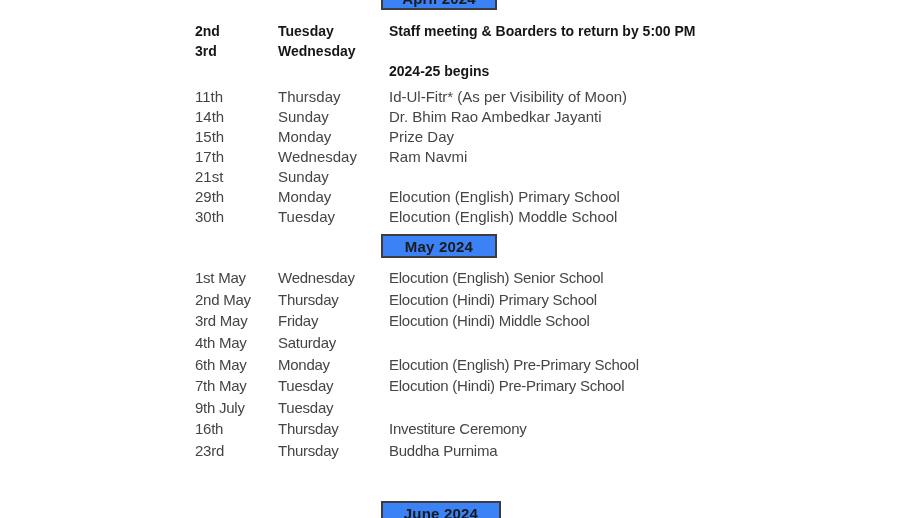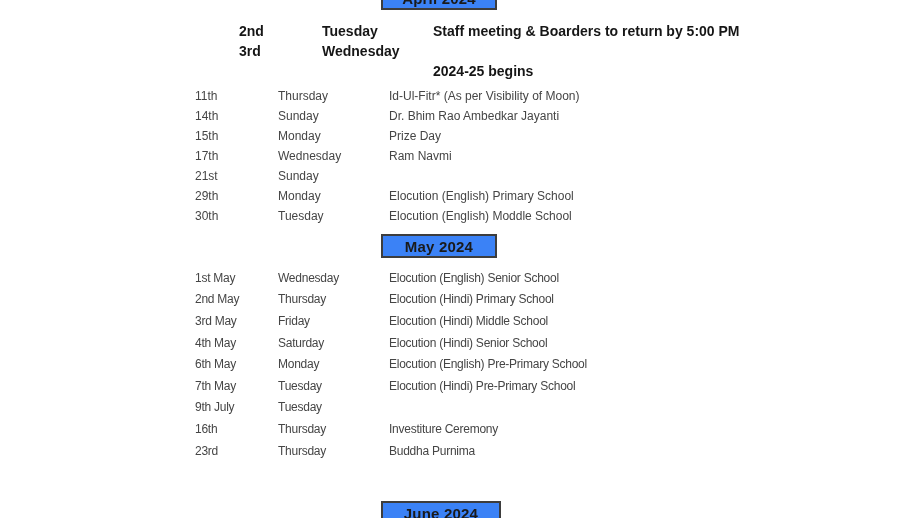--- a/index.html
+++ b/index.html
@@ -28,29 +28,28 @@
   }
   .april-header { top: -14px; }
   .may-header   { top: 234px; }
   .june-header  { top: 501px; width: 116px; }
 
   .cal-table { position: absolute; left: 195px; right: 0; }
   .row {
     display: flex;
     align-items: center;
     height: 20px;
-    font-size: 12px;
+    font-size: 15px;
     color: #454545;
     white-space: nowrap;
   }
   .row.bold {
     font-weight: bold;
     color: #161616;
     font-size: 14px;
-    margin-left: 44px;
   }
   .cell { display: inline-block; }
   .c0 { width: 83px; }
   .c1 { width: 111px; }
   .c2 { flex: 1; }
 
   .april-table { top: 21px; }
   .april-table .row:nth-child(4) { margin-top: 5px; }
 
   .may-table { top: 267px; }
@@ -132,21 +131,20 @@
         <span class="cell c2">Elocution (Hindi) Primary School</span>
       </div>
       <div class="row">
         <span class="cell c0">3rd May</span>
         <span class="cell c1">Friday</span>
         <span class="cell c2">Elocution (Hindi) Middle School</span>
       </div>
       <div class="row">
         <span class="cell c0">4th May</span>
         <span class="cell c1">Saturday</span>
-        <span class="cell c2">Elocution (Hindi) Senior School</span>
       </div>
       <div class="row">
         <span class="cell c0">6th May</span>
         <span class="cell c1">Monday</span>
         <span class="cell c2">Elocution (English) Pre-Primary School</span>
       </div>
       <div class="row">
         <span class="cell c0">7th May</span>
         <span class="cell c1">Tuesday</span>
         <span class="cell c2">Elocution (Hindi) Pre-Primary School</span>

